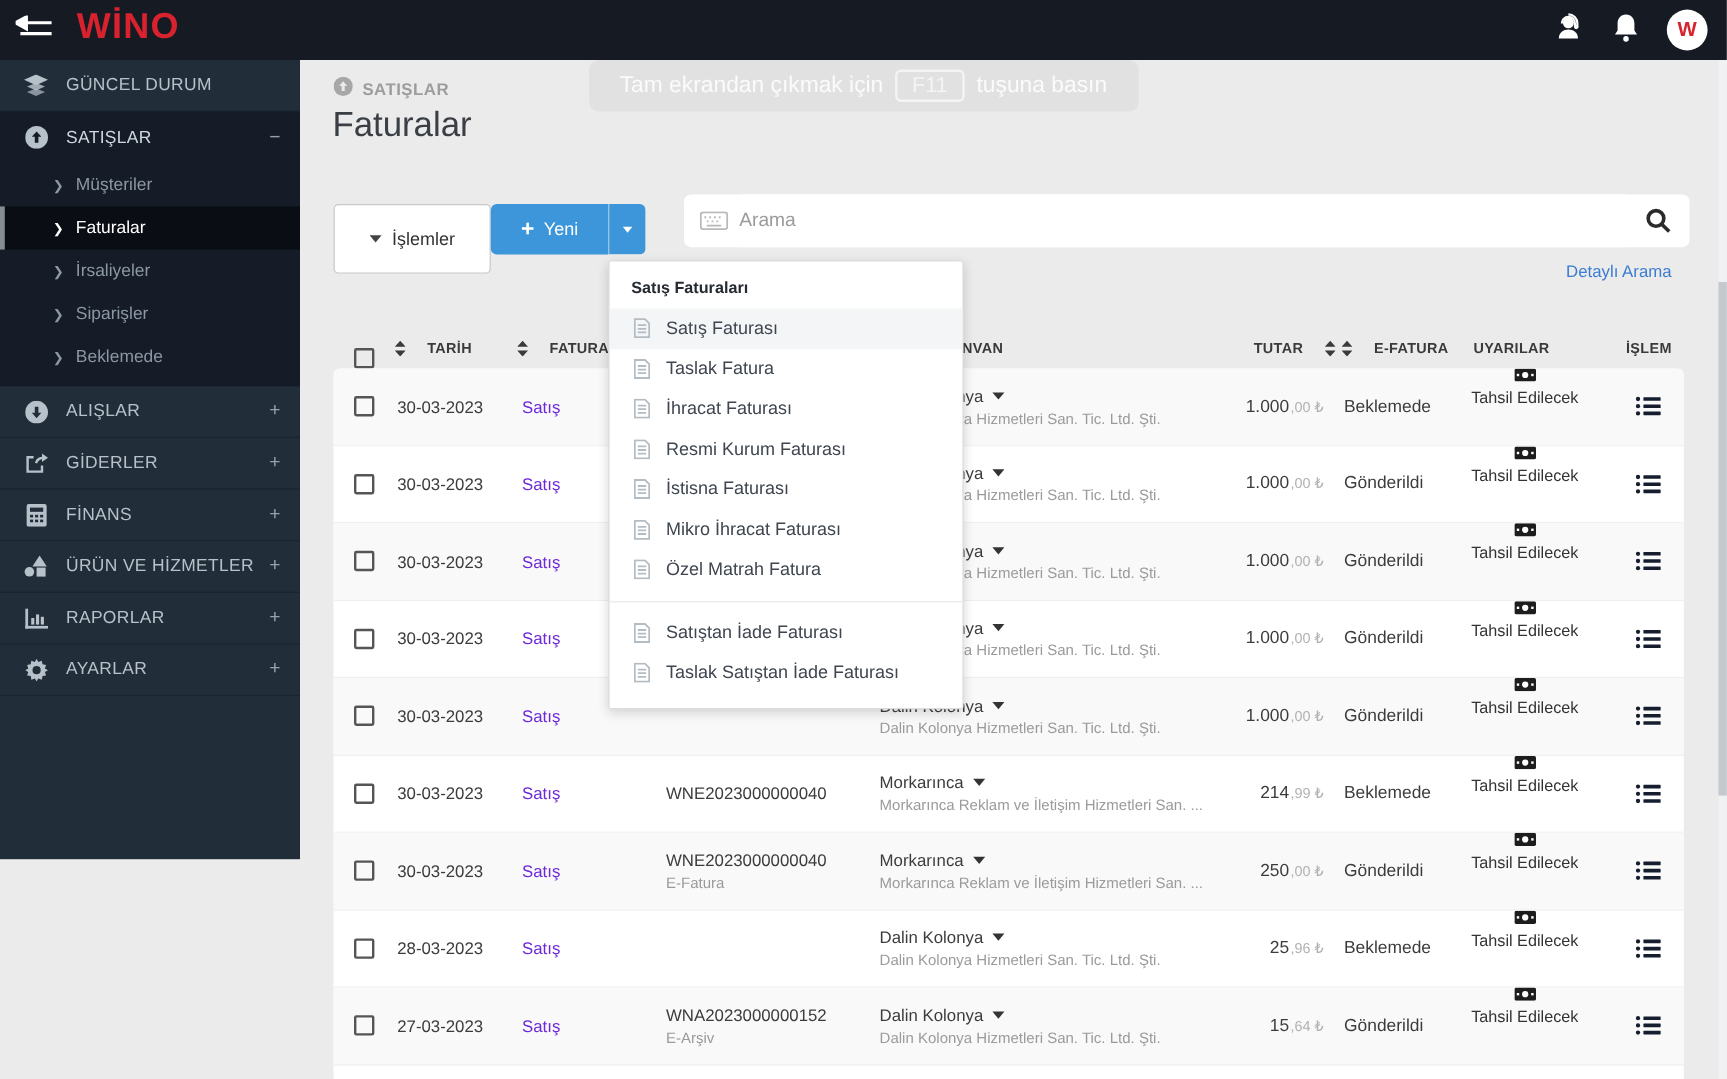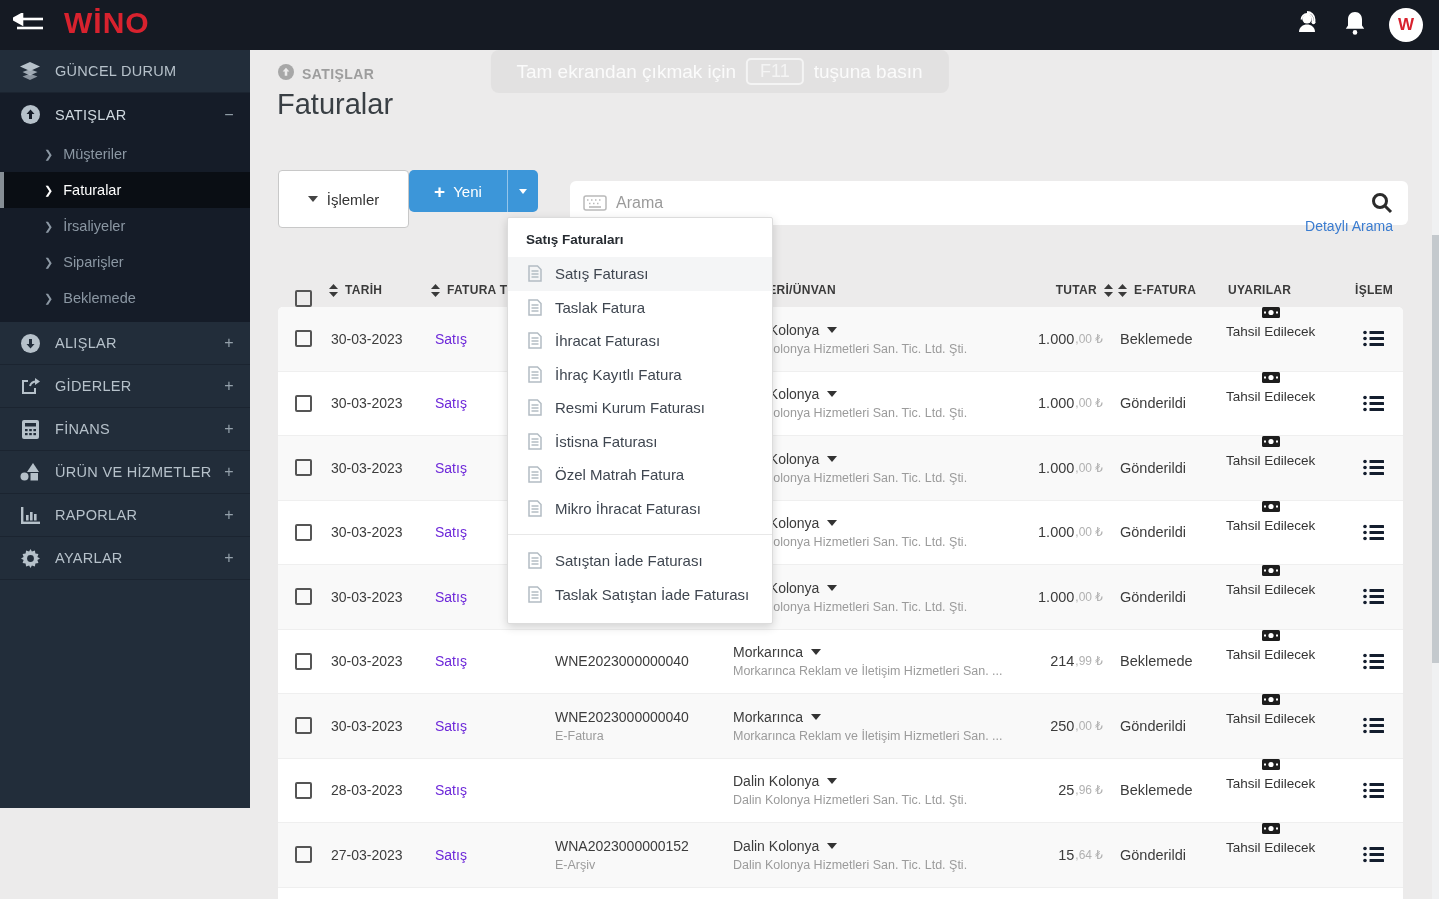--- a/index.html
+++ b/index.html
@@ -14,21 +14,21 @@
   .avatar { width:34px; height:34px; border-radius:50%; background:#ffffff; display:flex; align-items:center; justify-content:center;
     color:#d8222e; font-weight:900; font-size:17px; }
 
   
   .fs-toast { position:absolute; left:50%; transform:translateX(-50%); top:50px; height:43px; padding:0 26px;
     background:#e2e1e1; border-radius:8px; display:flex; align-items:center; z-index:30;
     color:#fbfbfb; font-size:19px; white-space:nowrap; }
   .fs-key { border:2px solid #f4f4f4; border-radius:5px; padding:1px 12px; margin:0 10px; font-size:18px; color:#f4f4f4; }
 
   
-  .sidebar { position:absolute; left:0; top:50px; width:250px; height:758px; background:#222d3a; z-index:50; }
+  .sidebar { position:absolute; left:0; top:50px; width:250px; height:666px; background:#222d3a; z-index:50; }
   .side-item { height:43px; display:flex; align-items:center; padding:0 16px 0 18px; color:#b6c1ca; font-size:14.5px;
     letter-spacing:.3px; cursor:pointer; border-bottom:1px solid #1b2430; }
   .side-item .s-ico { width:24px; margin-right:13px; display:flex; justify-content:center; }
   .side-item .s-label { flex:1; }
   .side-item .s-toggle { color:#95a1ab; font-size:16px; }
   .section-open { background:#151c28; }
   .section-open .side-item { border-bottom:none; color:#cfd8df; }
   .submenu { list-style:none; padding-bottom:6px; }
   .submenu li { height:36px; display:flex; align-items:center; padding-left:44px; color:#8b97a3; font-size:14.5px; cursor:pointer; }
   .submenu li .chev { font-size:11px; margin-right:10px; }
@@ -43,31 +43,31 @@
   
   .btn-islemler { position:absolute; left:28px; top:120px; width:131px; height:58px; background:#fff; border:1px solid #c8c8c8;
     border-radius:4px; display:flex; align-items:center; justify-content:center; gap:9px; font-size:15px; color:#333; cursor:pointer; }
   .caret-down { width:0; height:0; border-left:5px solid transparent; border-right:5px solid transparent; border-top:6px solid #444; }
   .btn-yeni { position:absolute; left:159px; top:120px; width:98px; height:42px; background:#3c96d9; border-radius:5px 0 0 5px;
     display:flex; align-items:center; justify-content:center; gap:8px; color:#fff; font-size:15px; cursor:pointer; }
   .btn-yeni .plus { font-size:19px; font-weight:bold; line-height:1; }
   .btn-yeni-caret { position:absolute; left:257px; top:120px; width:31px; height:42px; background:#3c96d9; border-radius:0 5px 5px 0;
     border-left:1px solid rgba(255,255,255,.45); display:flex; align-items:center; justify-content:center; cursor:pointer; }
   .btn-yeni-caret .caret-down { border-top-color:#fff; border-left-width:4px; border-right-width:4px; border-top-width:5px; }
-  .searchbox { position:absolute; left:320px; top:131px; width:838px; height:44px; background:#fff; border-radius:6px; }
+  .searchbox { position:absolute; left:320px; top:112px; width:838px; height:44px; background:#fff; border-radius:6px; }
   .searchbox input { position:absolute; left:46px; top:0; width:740px; height:44px; border:none; outline:none; font-size:16px; color:#444;
     font-family:"Liberation Sans","DejaVu Sans",sans-serif; }
   .searchbox input::placeholder { color:#9b9b9b; }
   .kbd-ico { position:absolute; left:13px; top:14px; }
   .mag-ico { position:absolute; right:14px; top:10px; cursor:pointer; }
   .detail-link { position:absolute; right:46px; top:168px; font-size:14px; color:#3a7cd0; cursor:pointer; }
 
   
   .thead { position:absolute; left:28px; top:223px; width:1125px; height:34px; font-size:12px; font-weight:bold; color:#3a3a3a; letter-spacing:.3px; }
-  .th { position:absolute; top:0; height:34px; display:flex; align-items:center; gap:7px; }
+  .th { position:absolute; top:0; height:34px; display:flex; align-items:center; gap:18px; }
   .th-check { left:17px; } .th-tarih { left:51px; } .th-tipi { left:153px; } .th-no { left:277px; }
   .th-cust { left:455px; } .th-tutar { right:290px; } .th-efatura { left:840px; } .th-uyari { left:950px; } .th-islem { left:1077px; }
 
   
   .card { position:absolute; left:28px; top:257px; width:1125px; height:592px; background:#fff; border-radius:5px 5px 0 0; overflow:hidden; }
   .row { position:relative; height:64.5px; border-bottom:1px solid #efefef; background:#fff; }
   .row:nth-child(odd) { background:#f9f9f9; }
   .cb { position:absolute; left:17px; top:23px; width:17px; height:17px; border:2px solid #555; border-radius:2px; background:transparent; cursor:pointer; }
   .c-date { position:absolute; left:53px; top:0; height:100%; display:flex; align-items:center; font-size:14px; color:#3c3c3c; }
   .c-type { position:absolute; left:157px; top:0; height:100%; display:flex; align-items:center; font-size:14px; color:#6d28d9; }
@@ -79,21 +79,21 @@
   .cust-caret { width:0; height:0; border-left:5px solid transparent; border-right:5px solid transparent; border-top:6px solid #333; display:inline-block; }
   .c-amt { position:absolute; right:300px; top:0; height:100%; display:flex; align-items:center; justify-content:flex-end; }
   .c-amt .amt-main { font-size:14.5px; color:#3c3c3c; }
   .c-amt .amt-frac { font-size:12px; color:#b1b1b1; margin-left:1px; }
   .c-status { position:absolute; left:842px; top:0; height:100%; display:flex; align-items:center; font-size:14.5px; color:#3c3c3c; }
   .c-warn { position:absolute; left:948px; top:0; height:100%; display:flex; align-items:center; gap:6px; font-size:13.5px; color:#333;flex-direction:column; }
   .c-action { position:absolute; left:1085px; top:0; height:100%; display:flex; align-items:center; cursor:pointer; }
   .filler { height:12px; background:#fff; }
 
   
-  .dropdown { position:absolute; left:507px; top:217px; width:266px; background:#fff; border:1px solid #dcdcdc; border-radius:2px;
+  .dropdown { position:absolute; left:507px; top:217px; width:296px; background:#fff; border:1px solid #dcdcdc; border-radius:2px;
     box-shadow:0 3px 10px rgba(0,0,0,.16); z-index:40; padding:12px 0 12px 0; }
   .dd-header { padding:2px 18px 10px 18px; font-size:13.5px; font-weight:bold; color:#262b31; }
   .dd-list { list-style:none; }
   .dd-item { height:33.5px; display:flex; align-items:center; padding-left:20px; gap:13px; font-size:15px; color:#3f4650; cursor:pointer; }
   .dd-group1 .dd-item:first-child { background:#f4f5f6; }
   .dd-divider { border-top:1px solid #e8e8e8; margin:9px 0; }
 
   
   .scrollbar { position:absolute; right:0; top:50px; width:7px; height:849px; background:#f0f1f2; z-index:70; }
   .scroll-thumb { position:absolute; right:0; top:185px; width:7px; height:428px; background:#c4c9cd; cursor:pointer; }
@@ -751,57 +751,48 @@
         </svg>
         <span>İhracat Faturası</span>
       </li>
       <li class="dd-item">
         <svg width="14" height="17" viewBox="0 0 14 17" fill="none" stroke="#b3bcc3" stroke-width="1.5">
           <path d="M1 1 H9.5 L13 4.5 V16 H1 Z"></path>
           <line x1="3.5" y1="6" x2="10.5" y2="6"></line>
           <line x1="3.5" y1="9" x2="10.5" y2="9"></line>
           <line x1="3.5" y1="12" x2="10.5" y2="12"></line>
         </svg>
-        <span>İhraç Kayıtlı Fatura</span>
-      </li>
-      <li class="dd-item">
-        <svg width="14" height="17" viewBox="0 0 14 17" fill="none" stroke="#b3bcc3" stroke-width="1.5">
-          <path d="M1 1 H9.5 L13 4.5 V16 H1 Z"></path>
-          <line x1="3.5" y1="6" x2="10.5" y2="6"></line>
-          <line x1="3.5" y1="9" x2="10.5" y2="9"></line>
-          <line x1="3.5" y1="12" x2="10.5" y2="12"></line>
-        </svg>
         <span>Resmi Kurum Faturası</span>
       </li>
       <li class="dd-item">
         <svg width="14" height="17" viewBox="0 0 14 17" fill="none" stroke="#b3bcc3" stroke-width="1.5">
           <path d="M1 1 H9.5 L13 4.5 V16 H1 Z"></path>
           <line x1="3.5" y1="6" x2="10.5" y2="6"></line>
           <line x1="3.5" y1="9" x2="10.5" y2="9"></line>
           <line x1="3.5" y1="12" x2="10.5" y2="12"></line>
         </svg>
         <span>İstisna Faturası</span>
       </li>
       <li class="dd-item">
         <svg width="14" height="17" viewBox="0 0 14 17" fill="none" stroke="#b3bcc3" stroke-width="1.5">
           <path d="M1 1 H9.5 L13 4.5 V16 H1 Z"></path>
           <line x1="3.5" y1="6" x2="10.5" y2="6"></line>
           <line x1="3.5" y1="9" x2="10.5" y2="9"></line>
           <line x1="3.5" y1="12" x2="10.5" y2="12"></line>
         </svg>
-        <span>Özel Matrah Fatura</span>
+        <span>Mikro İhracat Faturası</span>
       </li>
       <li class="dd-item">
         <svg width="14" height="17" viewBox="0 0 14 17" fill="none" stroke="#b3bcc3" stroke-width="1.5">
           <path d="M1 1 H9.5 L13 4.5 V16 H1 Z"></path>
           <line x1="3.5" y1="6" x2="10.5" y2="6"></line>
           <line x1="3.5" y1="9" x2="10.5" y2="9"></line>
           <line x1="3.5" y1="12" x2="10.5" y2="12"></line>
         </svg>
-        <span>Mikro İhracat Faturası</span>
+        <span>Özel Matrah Fatura</span>
       </li>
   </ul>
   <div class="dd-divider"></div>
   <ul class="dd-list">
     <li class="dd-item">
         <svg width="14" height="17" viewBox="0 0 14 17" fill="none" stroke="#b3bcc3" stroke-width="1.5">
           <path d="M1 1 H9.5 L13 4.5 V16 H1 Z"></path>
           <line x1="3.5" y1="6" x2="10.5" y2="6"></line>
           <line x1="3.5" y1="9" x2="10.5" y2="9"></line>
           <line x1="3.5" y1="12" x2="10.5" y2="12"></line>

